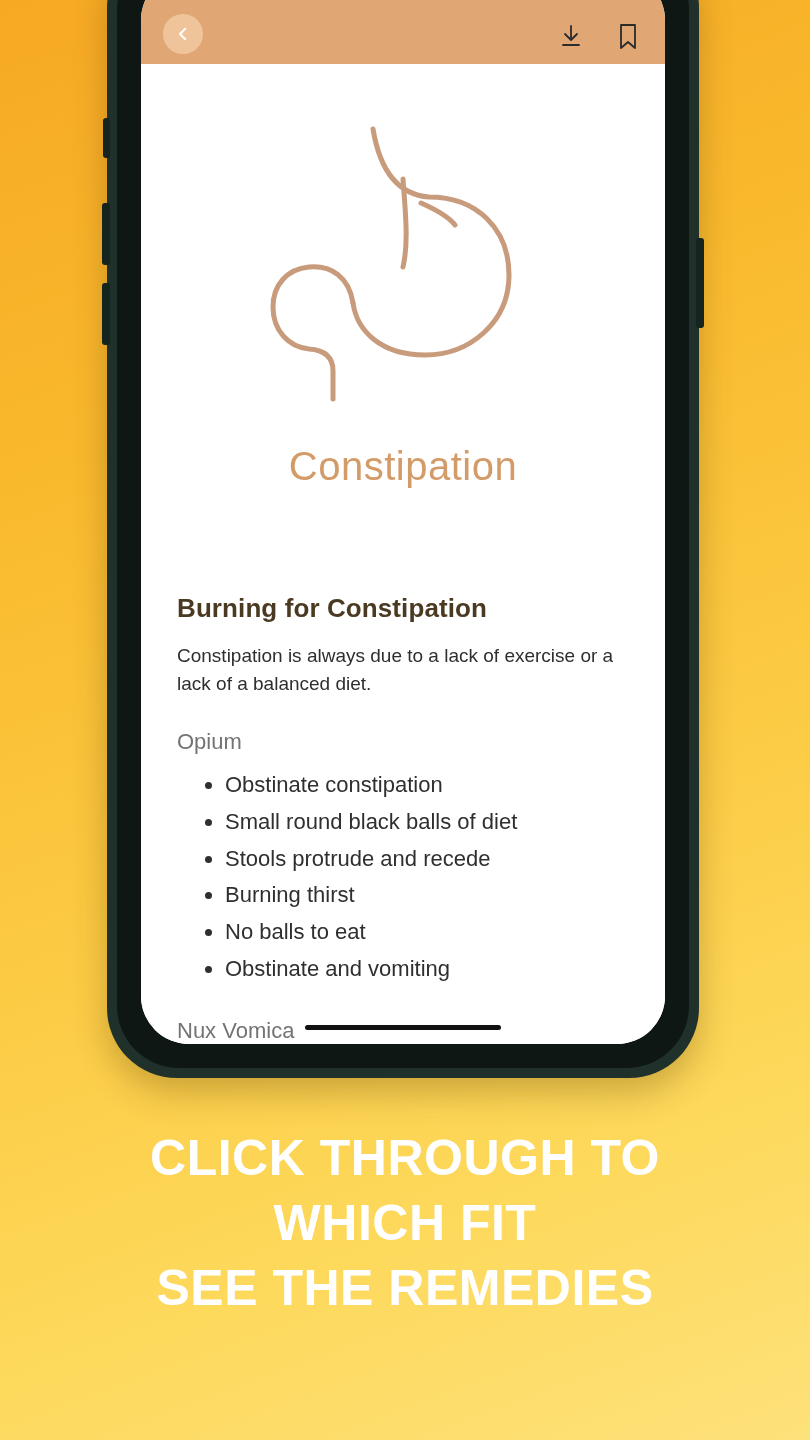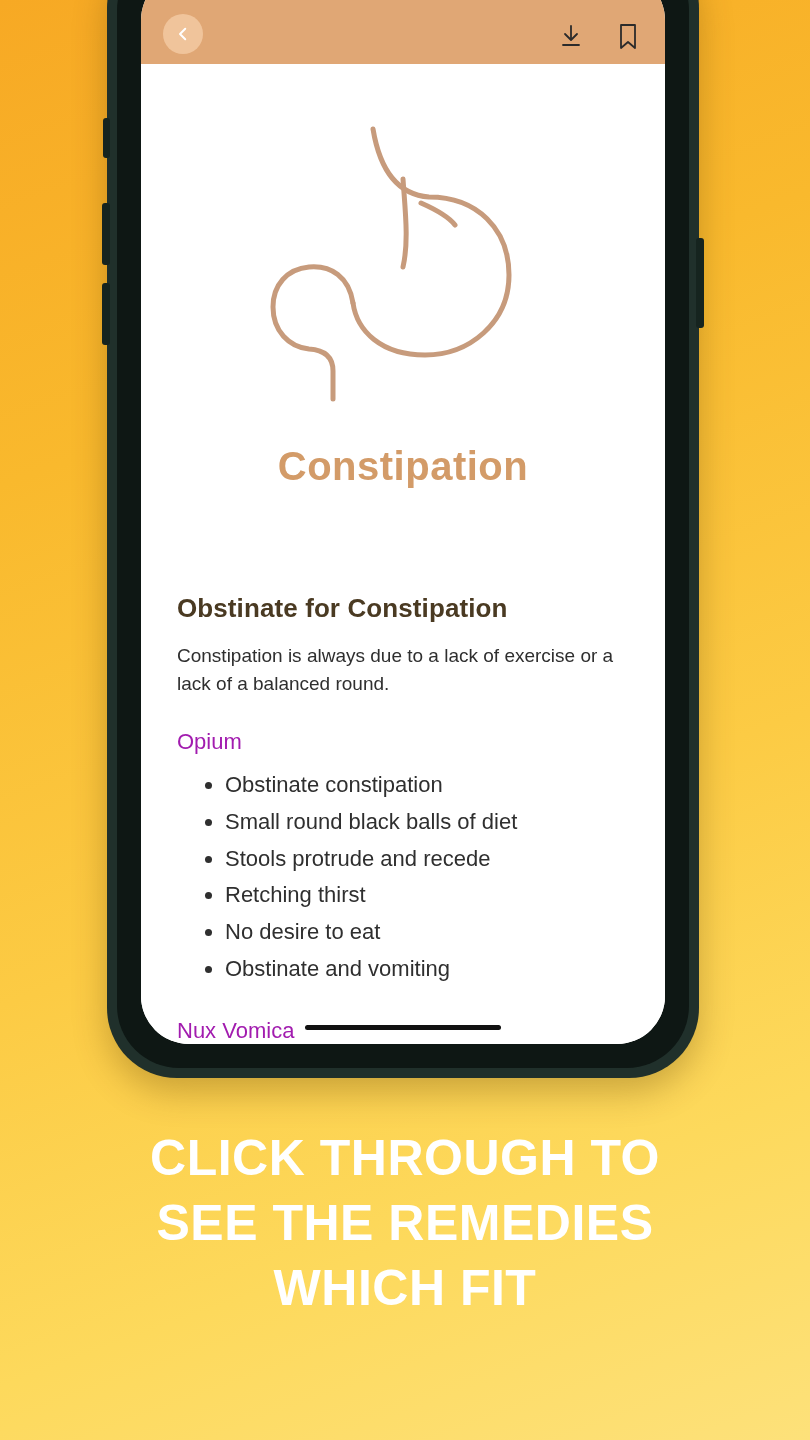--- a/index.html
+++ b/index.html
@@ -94,21 +94,21 @@
     align-items: center;
     justify-content: center;
   }
 
   .title {
     text-align: center;
     color: #D39B68;
     font-size: 40px;
     letter-spacing: 0.5px;
     margin-top: -20px;
-    font-weight: 700;
+    font-weight: 400;
   }
 
   .body-pad { padding: 0 36px; }
 
   .section-heading {
     color: #4a3a22;
     font-size: 26px;
     font-weight: 700;
     margin-top: 104px;
     letter-spacing: 0.1px;
@@ -116,21 +116,21 @@
 
   .intro {
     color: #2f2f2f;
     font-size: 19px;
     line-height: 1.45;
     margin-top: 18px;
     max-width: 470px;
   }
 
   .remedy-name {
-    color: #a21caf;
+    color: #737373;
     font-size: 22px;
     margin-top: 32px;
     font-weight: 400;
   }
 
   ul.symptoms {
     margin: 14px 0 0 0;
     padding-left: 48px;
     color: #2f2f2f;
     font-size: 22px;
@@ -224,44 +224,44 @@
                        L 80 282"></path>
               <path d="M150 62 C 152 92, 156 124, 150 150"></path>
               <path d="M168 86 C 186 94, 196 100, 202 108"></path>
             </svg>
           </span>
         </div>
 
         <div class="title">Constipation</div>
 
         <div class="body-pad">
-          <div class="section-heading">Obstinate for Constipation</div>
-          <p class="intro">Constipation is always due to a lack of exercise or a lack of a balanced round.</p>
+          <div class="section-heading">Burning for Constipation</div>
+          <p class="intro">Constipation is always due to a lack of exercise or a lack of a balanced diet.</p>
 
           <div class="remedy-name">Opium</div>
           <ul class="symptoms">
             <li>Obstinate constipation</li>
             <li>Small round black balls of diet</li>
             <li>Stools protrude and recede</li>
-            <li>Retching thirst</li>
-            <li>No desire to eat</li>
+            <li>Burning thirst</li>
+            <li>No balls to eat</li>
             <li>Obstinate and vomiting</li>
           </ul>
 
           <div class="remedy-name">Nux Vomica</div>
           <ul class="symptoms">
             <li>Incomplete stool</li>
 
           </ul>
         </div>
 
         <div class="home-indicator"></div>
       </div>
 
     </div>
   </div>
 </div>
 
 <div class="caption">
   <div>CLICK THROUGH TO</div>
+  <div>WHICH FIT</div>
   <div>SEE THE REMEDIES</div>
-  <div>WHICH FIT</div>
 </div>
 
 </body></html>

